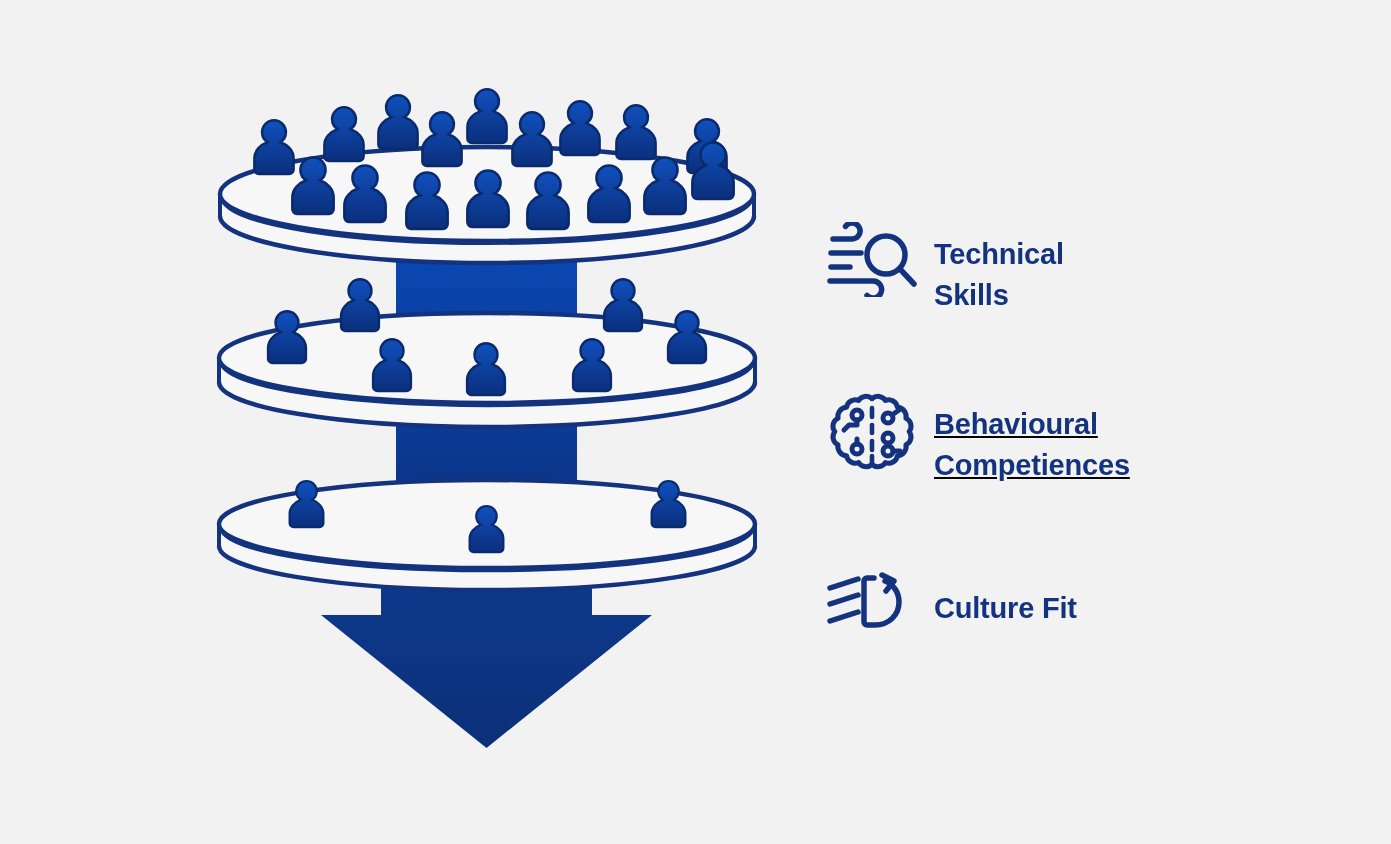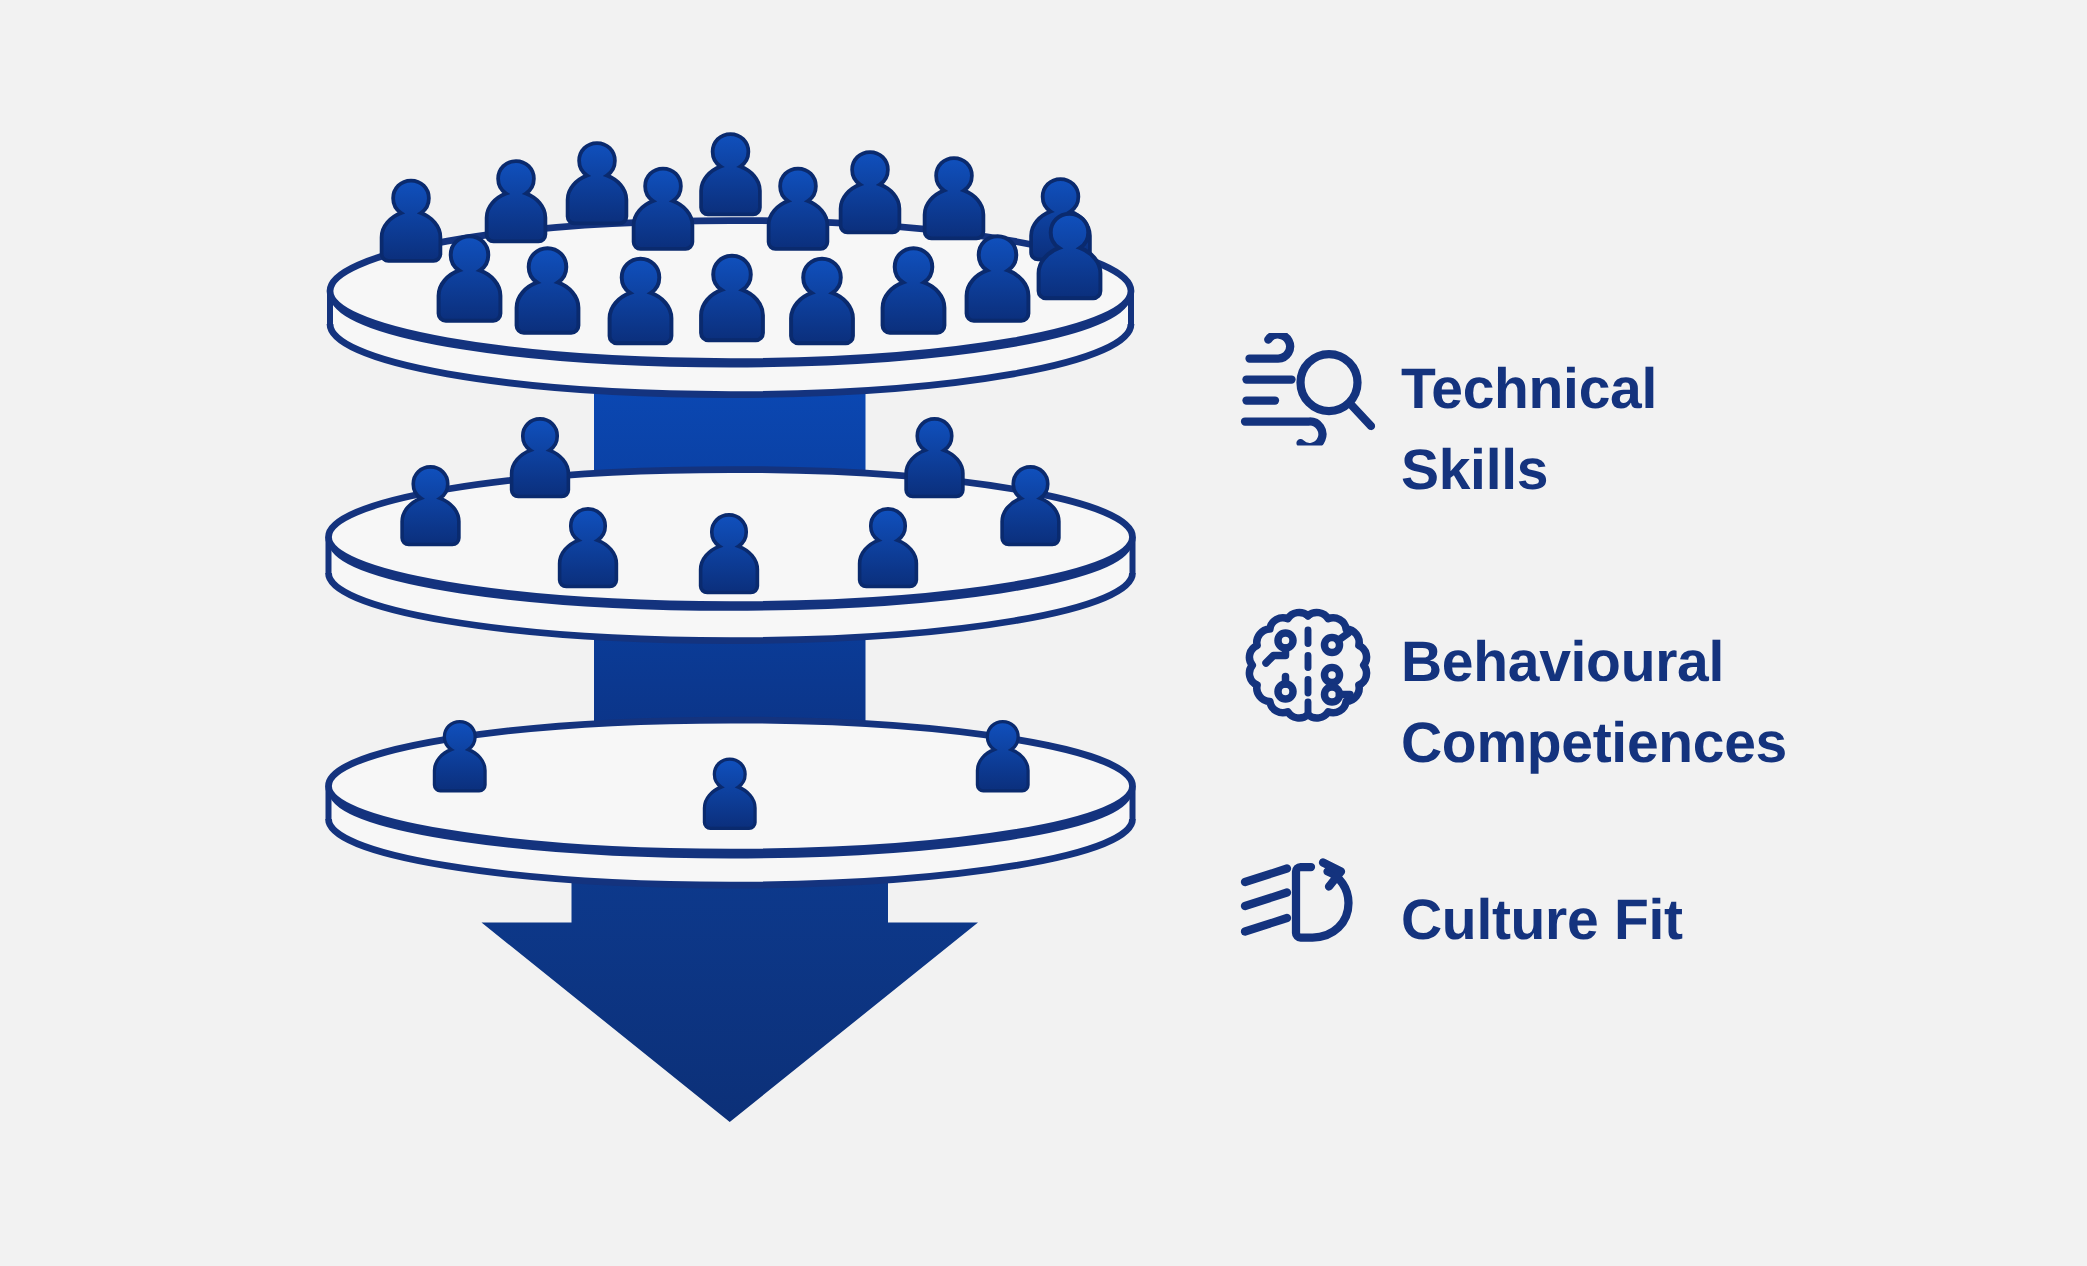--- a/index.html
+++ b/index.html
@@ -32,30 +32,30 @@
     width: 480px;
     height: 844px;
   }
   .legend-item {
     position: absolute;
     display: flex;
     align-items: flex-start;
     gap: 16px;
   }
   .legend-item.item-0 { top: 222px; left: 0; }
-  .legend-item.item-1 { top: 404px; left: 0; }
+  .legend-item.item-1 { top: 392px; left: 0; text-decoration: underline; }
   .legend-item.item-2 { top: 572px; left: 0; }
   .legend-icon {
     width: 92px;
     flex: 0 0 92px;
     display: block;
   }
   .legend-icon svg { display: block; }
   .legend-label {
-    font-size: 38px;
+    font-size: 29px;
     font-weight: bold;
     line-height: 1.42;
     color: #14337e;
     letter-spacing: -0.2px;
     padding-top: 12px;
     white-space: pre-line;
   }
   .legend-item.item-2 .legend-label { padding-top: 16px; }
 </style>
 </head>

